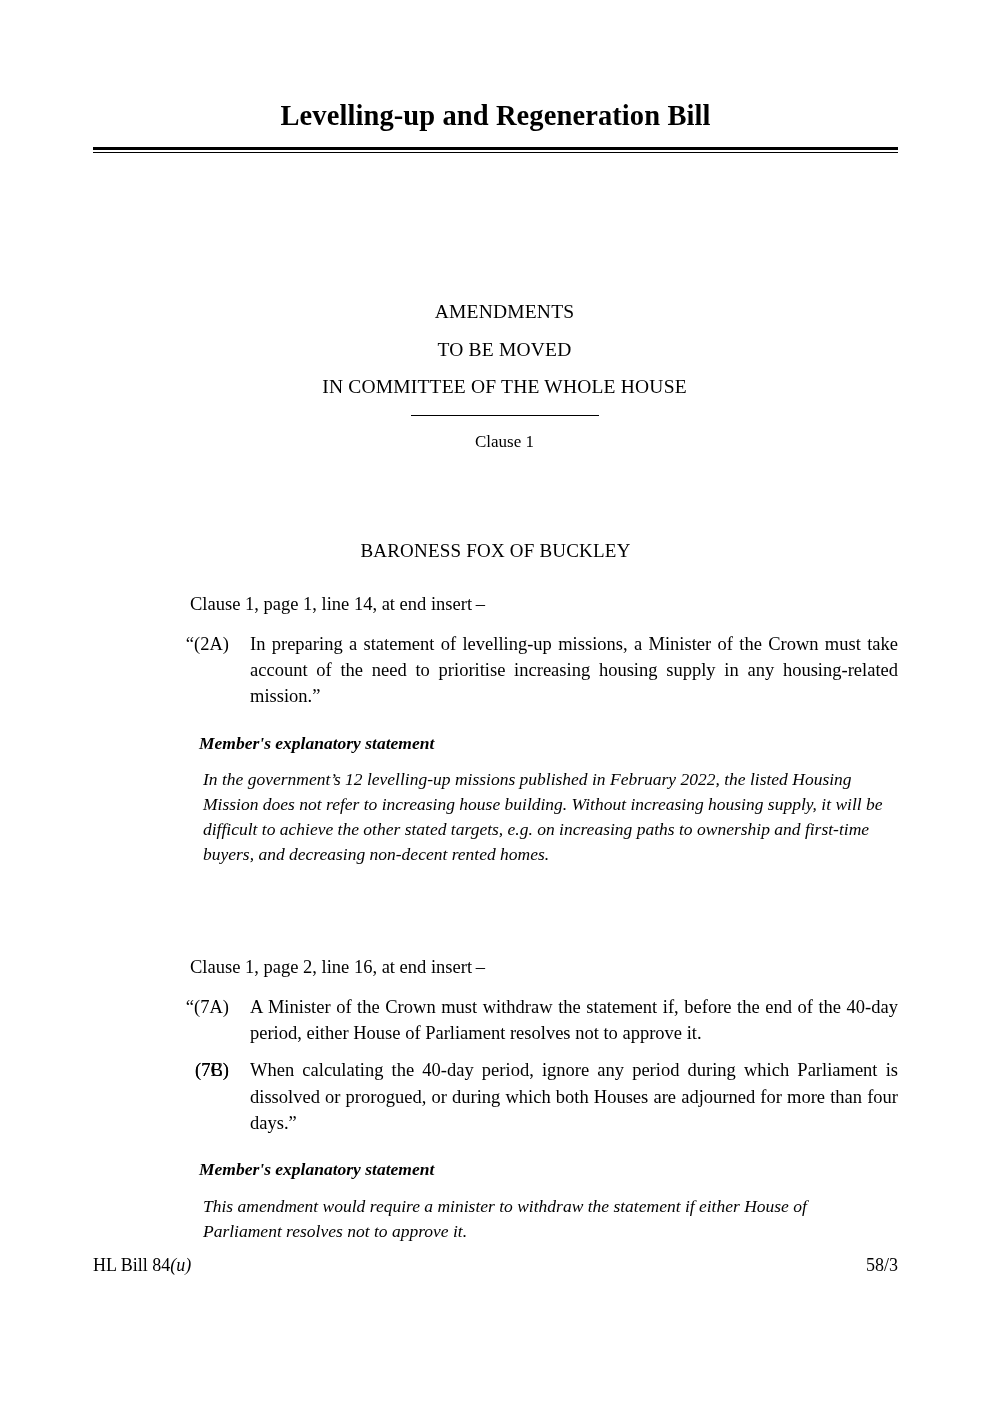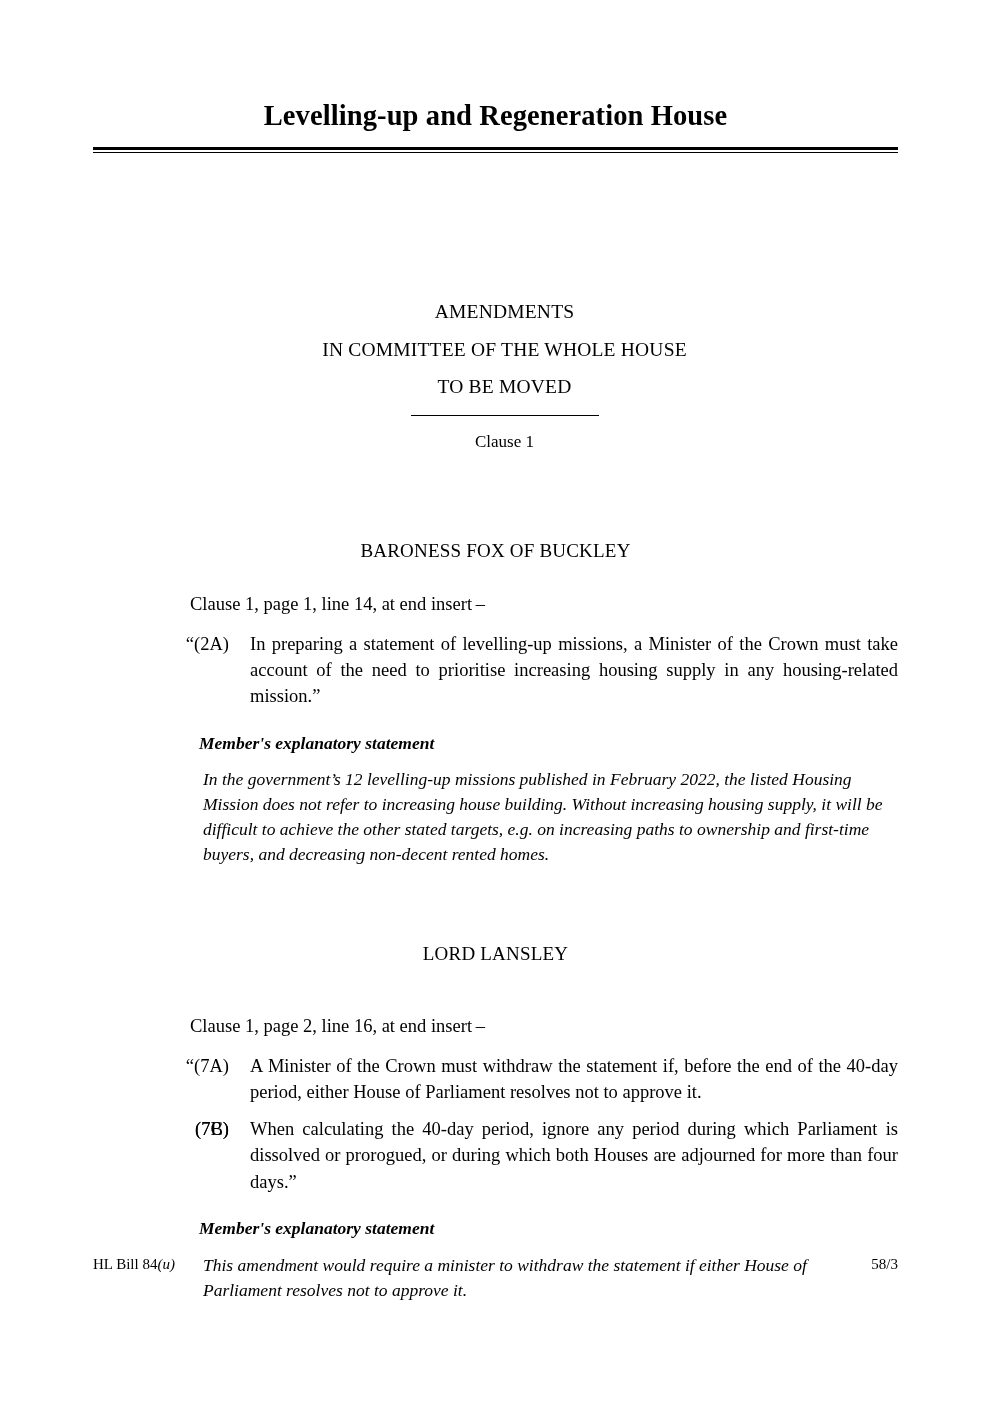--- a/index.html
+++ b/index.html
@@ -158,46 +158,46 @@
   
   .gap-lg { height: 45px; }
   .gap-md { height: 30px; }
 
   
   .footer {
     position: absolute;
     left: 93px;
     top: 1255px;
     width: 805px;
-    font-size: 15px;
+    font-size: 18px;
     line-height: 1.2;
     display: flex;
     justify-content: space-between;
     align-items: baseline;
   }
   .footer .bill-ref .suffix { font-style: italic; }
 </style>
 </head>
 <body>
 
 <div class="page">
 
   <div class="title-block">
-    <h1 class="doc-title">Levelling-up and Regeneration House</h1>
+    <h1 class="doc-title">Levelling-up and Regeneration Bill</h1>
     <div class="rule-double">
       <div class="thick"></div>
       <div class="gap"></div>
       <div class="thin"></div>
     </div>
   </div>
 
   <div class="headings">
     <p class="head-line">AMENDMENTS</p>
+    <p class="head-line">TO BE MOVED</p>
     <p class="head-line">IN COMMITTEE OF THE WHOLE HOUSE</p>
-    <p class="head-line">TO BE MOVED</p>
     <div class="short-rule"></div>
     <p class="clause-heading">Clause 1</p>
   </div>
 
   <div class="content">
 
     <p class="member-name">BARONESS FOX OF BUCKLEY</p>
     <div class="gap-md"></div>
 
     <p class="amend-intro">Clause 1, page 1, line 14, at end insert –</p>
@@ -207,21 +207,20 @@
       <span class="body-text">In preparing a statement of levelling-up missions, a Minister of the Crown must take account of the need to prioritise increasing housing supply in any housing-related mission.”</span>
     </div>
 
     <div class="expl-block">
       <p class="expl-title">Member's explanatory statement</p>
       <p class="expl-body">In the government’s 12 levelling-up missions published in February 2022, the listed Housing Mission does not refer to increasing house building. Without increasing housing supply, it will be difficult to achieve the other stated targets, e.g. on increasing paths to ownership and first-time buyers, and decreasing non-decent rented homes.</p>
     </div>
 
     <div class="gap-lg"></div>
 
-    <p class="member-name-2">LORD LANSLEY</p>
     <div class="gap-md"></div>
 
     <p class="amend-intro">Clause 1, page 2, line 16, at end insert –</p>
 
     <div class="amend-para">
       <span class="marker">“(7A)</span>
       <span class="body-text">A Minister of the Crown must withdraw the statement if, before the end of the 40-day period, either House of Parliament resolves not to approve it.</span>
     </div>
 
     <div class="amend-para">

